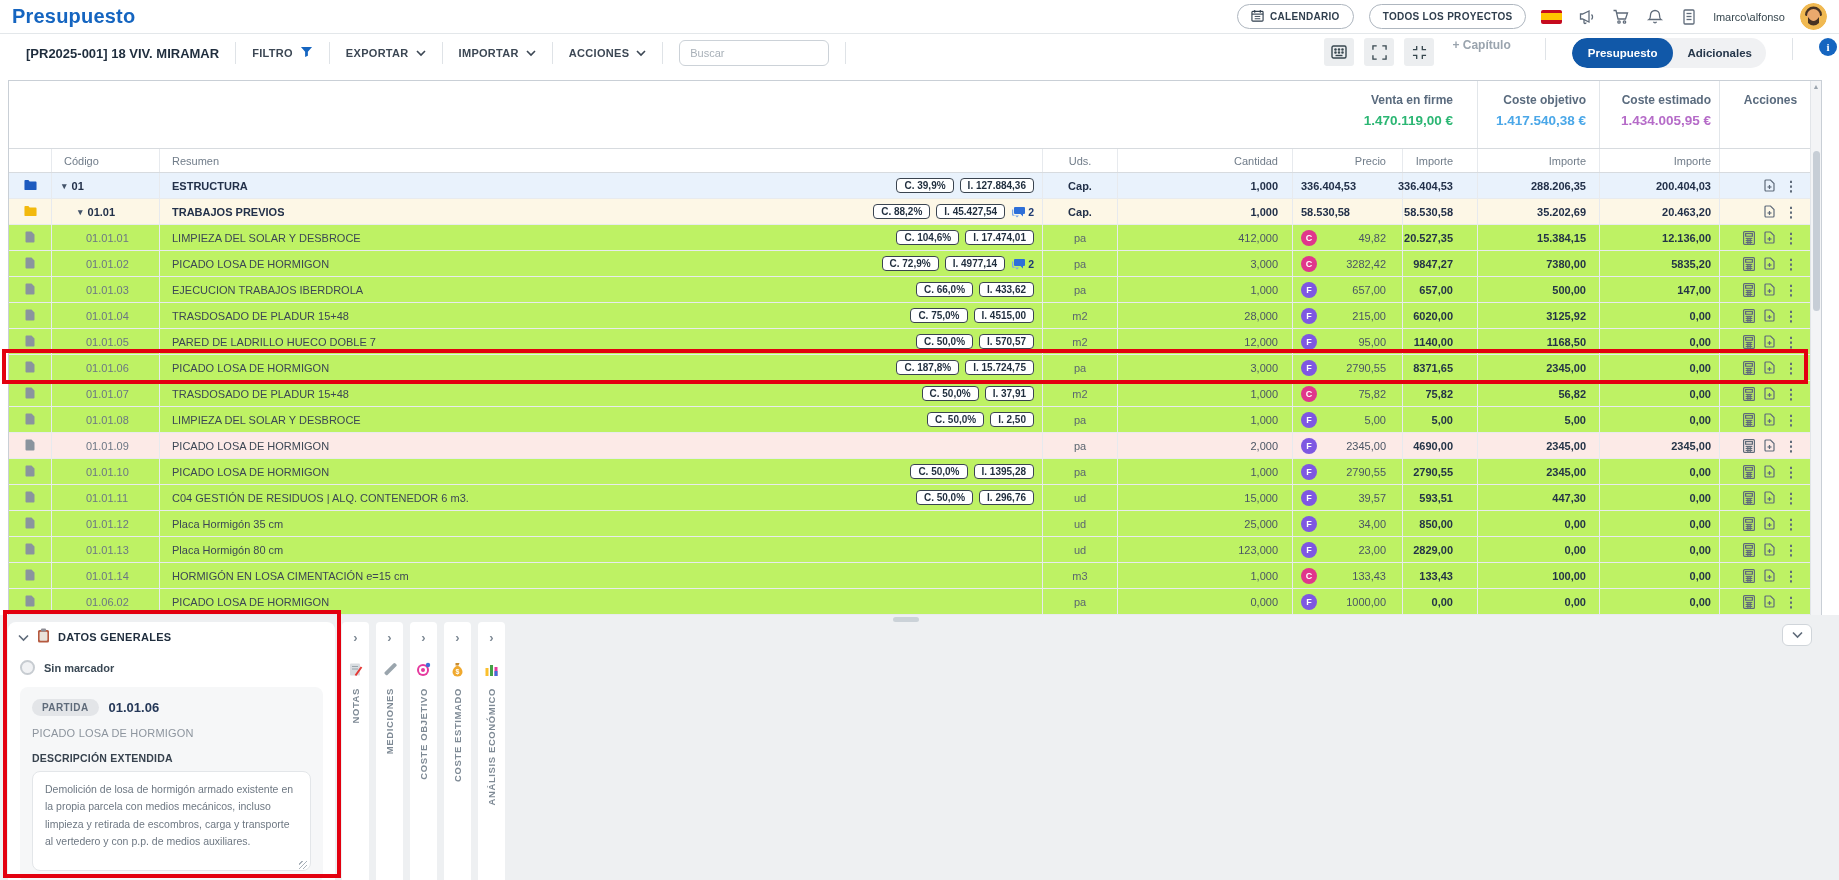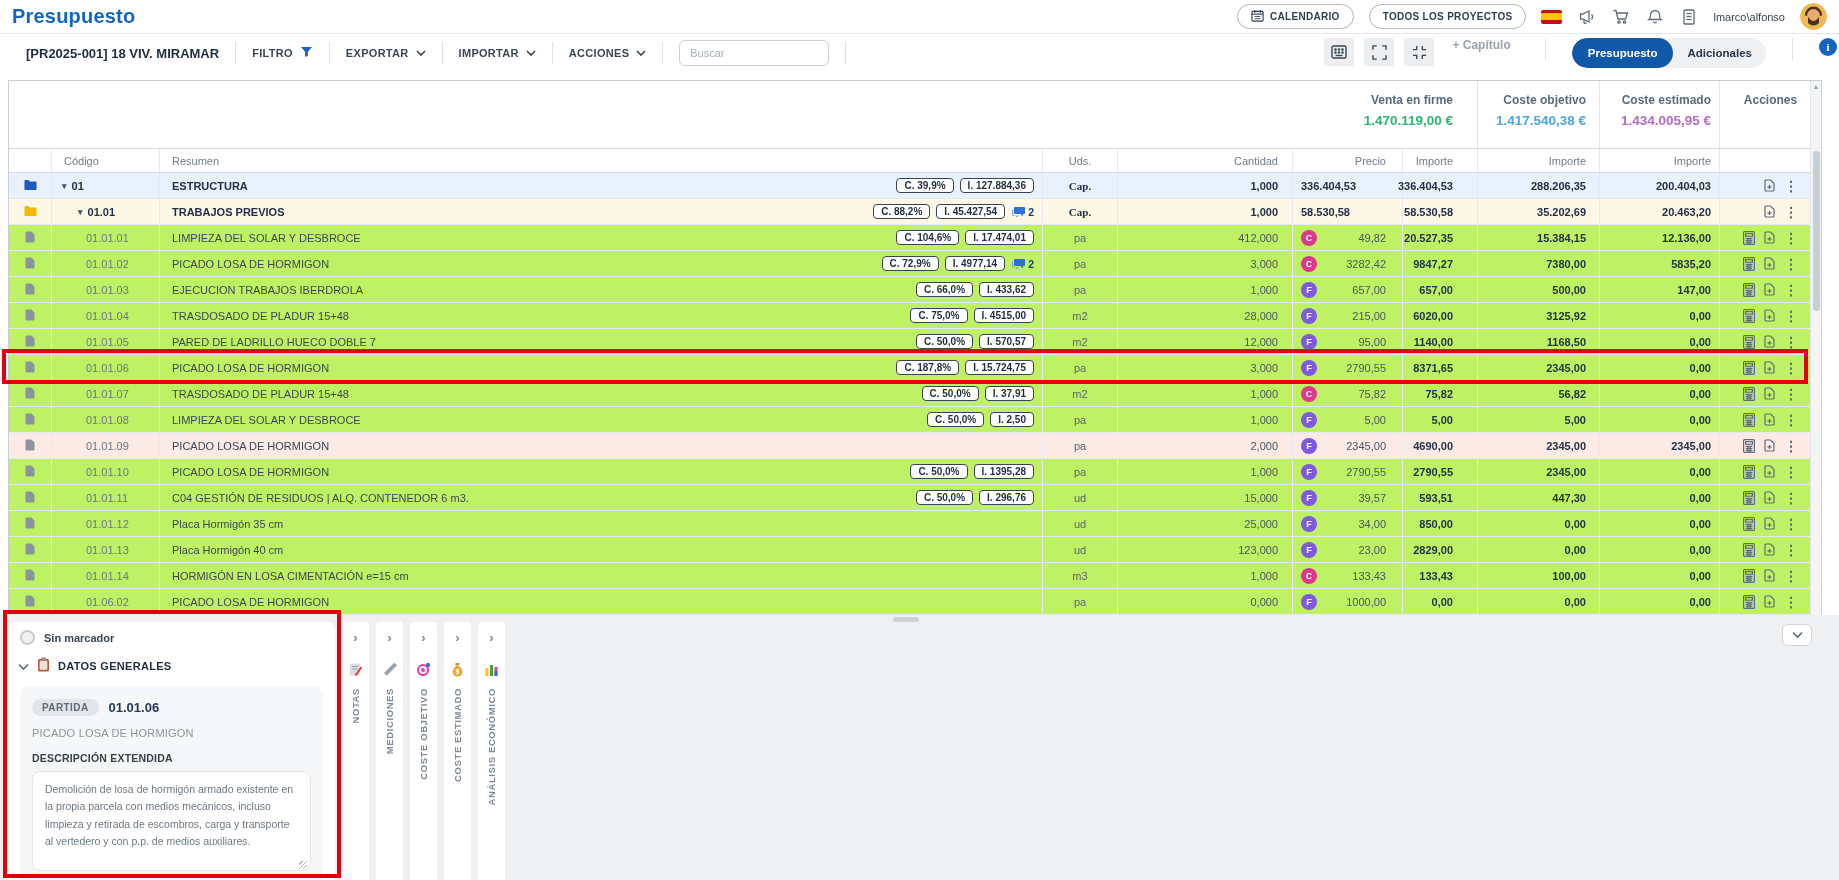--- a/index.html
+++ b/index.html
@@ -85,21 +85,21 @@
   .t-chapter1 .c-code { padding-left:10px; } .t-chapter2 .c-code { padding-left:26px; }
   .caret { color:#44546a; font-size:9px; }
   .c-sum { justify-content:space-between; padding:0 8px 0 12px; gap:8px; }
   .f-sum { color:#3c4754; white-space:nowrap; overflow:hidden; }
   .t-chapter1 .f-sum, .t-chapter2 .f-sum { font-weight:bold; color:#223049; }
   .badges { display:flex; align-items:center; gap:6px; flex:none;border-radius:6px; }
   .pillbadge { border:1px solid #3a4450; border-radius:4px; background:#fff; color:#1f2d3d;
     font-size:10px; font-weight:bold; padding:1px 7px; white-space:nowrap; }
   .b-chat { display:flex; align-items:center; gap:3px; font-weight:bold; color:#1f3b73; font-size:10.5px; }
   .c-uds { justify-content:center; color:#5b6670; }
-  .t-chapter1 .c-uds, .t-chapter2 .c-uds { font-weight:bold; color:#223049;font-family:Liberation Serif, serif; }
+  .t-chapter1 .c-uds, .t-chapter2 .c-uds { font-weight:bold; color:#223049; }
   .c-num { justify-content:flex-end; color:#4a5564; }
   .c-cant { padding-right:14px; }
   .c-precio { padding:0 16px 0 8px; justify-content:space-between; }
   .pt { width:16px; height:16px; border-radius:50%; color:#fff; font-size:9px; font-weight:bold;
     display:flex; align-items:center; justify-content:center; flex:none; }
   .pt-c { background:#e0368c; } .pt-f { background:#7e57e2; }
   .c-v { padding-right:24px; } .c-o { padding-right:13px; } .c-e { padding-right:8px; }
   .imp { font-weight:bold; color:#243447; }
   .t-chapter1 .c-num, .t-chapter2 .c-num { font-weight:bold; color:#223049; }
   .c-act { justify-content:center; gap:9px; }
@@ -1048,21 +1048,21 @@
 
       <span class="ico-item"><svg width="10" height="12" viewBox="0 0 10 12">
               <path d="M.5 1.5 a1 1 0 0 1 1-1 h5 l3 3 v7 a1 1 0 0 1-1 1 h-7 a1 1 0 0 1-1-1 Z"></path>
             </svg></span>
     </div>
     <div class="cell c-code">
 
       <span class="f-code">01.01.13</span>
     </div>
     <div class="cell c-sum">
-      <span class="f-sum">Placa Hormigón 40 cm</span>
+      <span class="f-sum">Placa Hormigón 80 cm</span>
       <span class="badges">
         
         
         
       </span>
     </div>
     <div class="cell c-uds f-uds">ud</div>
     <div class="cell c-num c-cant f-cant">123,000</div>
     <div class="cell c-precio">
       <span class="pt pt-f">F</span>
@@ -1197,35 +1197,35 @@
   <div id="vscroll">
     <div id="vscroll-arrow">▲</div>
     <div id="vscroll-thumb"></div>
   </div>
 </div>
 
 <div id="bottom-bg"></div>
 <div id="hscroll-thumb"></div>
 
 <div id="datos-card">
-  <div id="marker-row">
-    <div id="marker-radio"></div>
-    <div id="marker-label">Sin marcador</div>
-  </div>
   <div id="datos-header">
     <span><svg width="11" height="8" viewBox="0 0 11 8">
           <polyline points="1,1.5 5.5,6 10,1.5" stroke="#5f6b7a" fill="none" stroke-width="1.6"></polyline>
         </svg></span>
     <span><svg width="13" height="15" viewBox="0 0 13 15">
           <rect x="1" y="2" width="11" height="12.5" rx="1.5" fill="#b5593f"></rect>
           <rect x="2.6" y="3.8" width="7.8" height="9" rx="1" fill="#e9e2da"></rect>
           <rect x="4" y=".5" width="5" height="3" rx="1" fill="#8d8d95"></rect>
         </svg></span>
     <span id="datos-title">DATOS GENERALES</span>
   </div>
+  <div id="marker-row">
+    <div id="marker-radio"></div>
+    <div id="marker-label">Sin marcador</div>
+  </div>
   <div id="partida-card">
     <div id="partida-row">
       <span id="partida-pill">PARTIDA</span>
       <span id="partida-code">01.01.06</span>
     </div>
     <div id="partida-name">PICADO LOSA DE HORMIGON</div>
     <div id="desc-label">DESCRIPCIÓN EXTENDIDA</div>
     <div id="desc-box">
       <textarea id="desc-text" style="">Demolición de losa de hormigón armado existente en la propia parcela con medios mecánicos, incluso limpieza y retirada de escombros, carga y transporte al vertedero y con p.p. de medios auxiliares.</textarea>
       <div id="desc-handle"></div>

